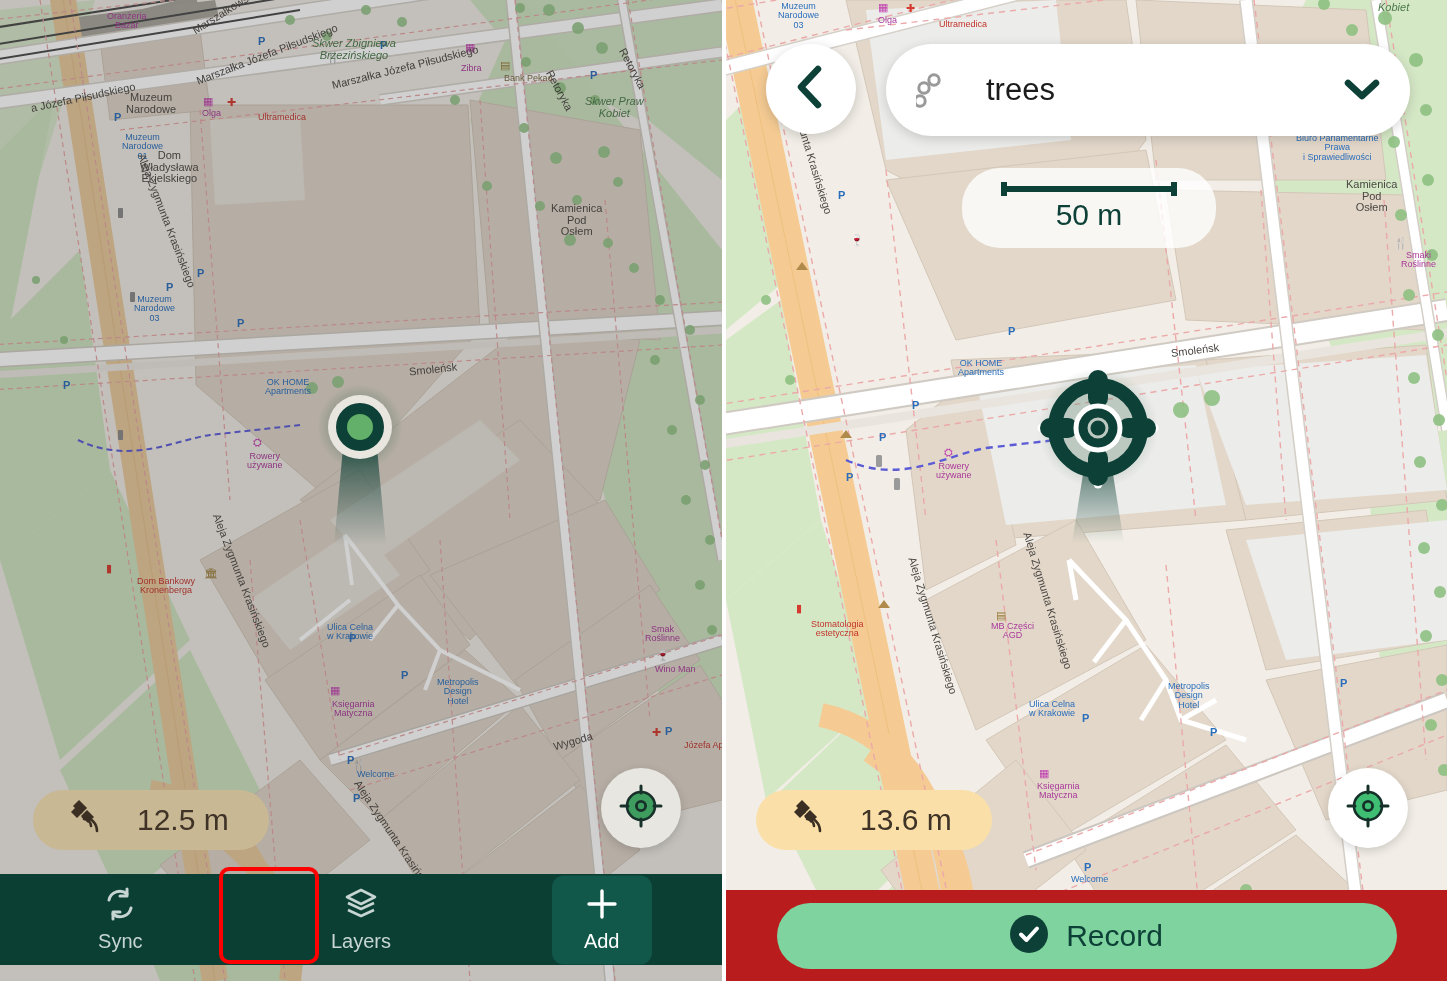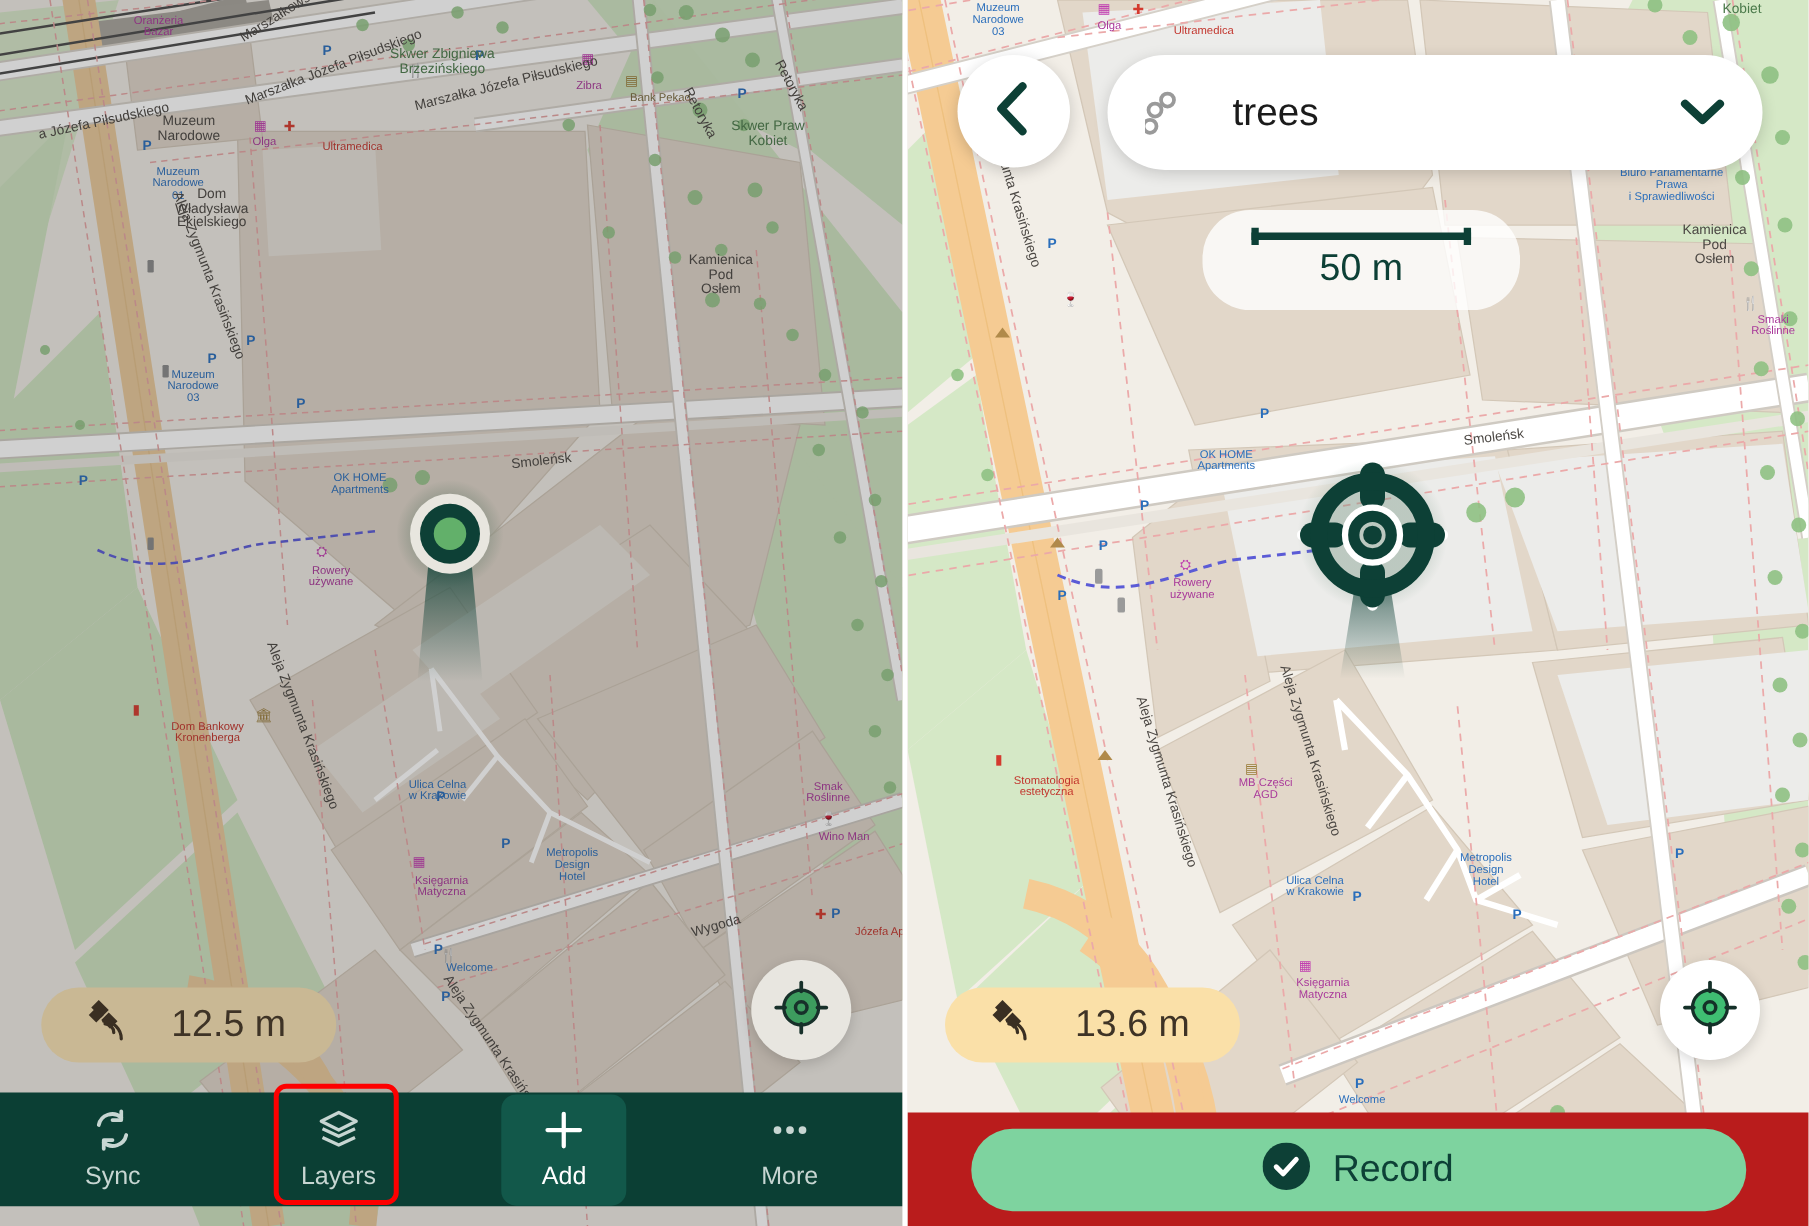--- a/index.html
+++ b/index.html
@@ -49,21 +49,21 @@
     position: absolute;
     font-family: "Liberation Sans", sans-serif;
     white-space: pre;
     pointer-events: none;
     line-height: 1.05;
     text-align: center;
     transform-origin: 50% 50%;
   }
   .lbl-street   { color:#4b4743; font-size:11px; }
   .lbl-place    { color:#4b4743; font-size:11px; }
-  .lbl-park     { color:#4b7a4b; font-size:11px; }
+  .lbl-park     { color:#4b7a4b; font-size:11px; font-style:italic; }
   .lbl-poi-blue { color:#2a6ebb; font-size:9px; }
   .lbl-poi-pink { color:#a9389a; font-size:9px; }
   .lbl-poi-red  { color:#c2342c; font-size:9px;padding-left:33px; }
   .lbl-poi-brn  { color:#7a6a3f; font-size:9px; }
 
   
   .poi { position:absolute; font-size:11px; line-height:1; pointer-events:none; }
   .poi-p  { color:#2a6ebb; font-weight:bold; font-size:11px; }
   .poi-pink { color:#c03fb0; font-size:11px; }
   .poi-red  { color:#d43a2e; font-size:11px; }
@@ -511,30 +511,20 @@
           </div>
           <div class="navitem active">
             <div class="nav-active-box"></div>
             <span class="nav-ico">
               <svg width="34" height="34" viewBox="0 0 34 34" xmlns="http://www.w3.org/2000/svg">
                 <path d="M17 4 V30 M4 17 H30" stroke="#ffffff" stroke-width="3.4" stroke-linecap="round"></path>
               </svg>
             </span>
             <span class="nav-lbl">Add</span>
           </div>
-          <div class="navitem">
-            <span class="nav-ico">
-              <svg width="34" height="34" viewBox="0 0 34 34" xmlns="http://www.w3.org/2000/svg">
-                <circle cx="7" cy="17" r="3.1" fill="#c7d6d2"></circle>
-                <circle cx="17" cy="17" r="3.1" fill="#c7d6d2"></circle>
-                <circle cx="27" cy="17" r="3.1" fill="#c7d6d2"></circle>
-              </svg>
-            </span>
-            <span class="nav-lbl">More</span>
-          </div>
         </div>
       <div class="nav-highlight" style="left:219px; top:-7px; width:100px; height:97px;"></div>
     </div>
   </div>
 
   <div class="panel-divider"></div>
 
   <div class="panel panel-right">
 
     <div class="map">

